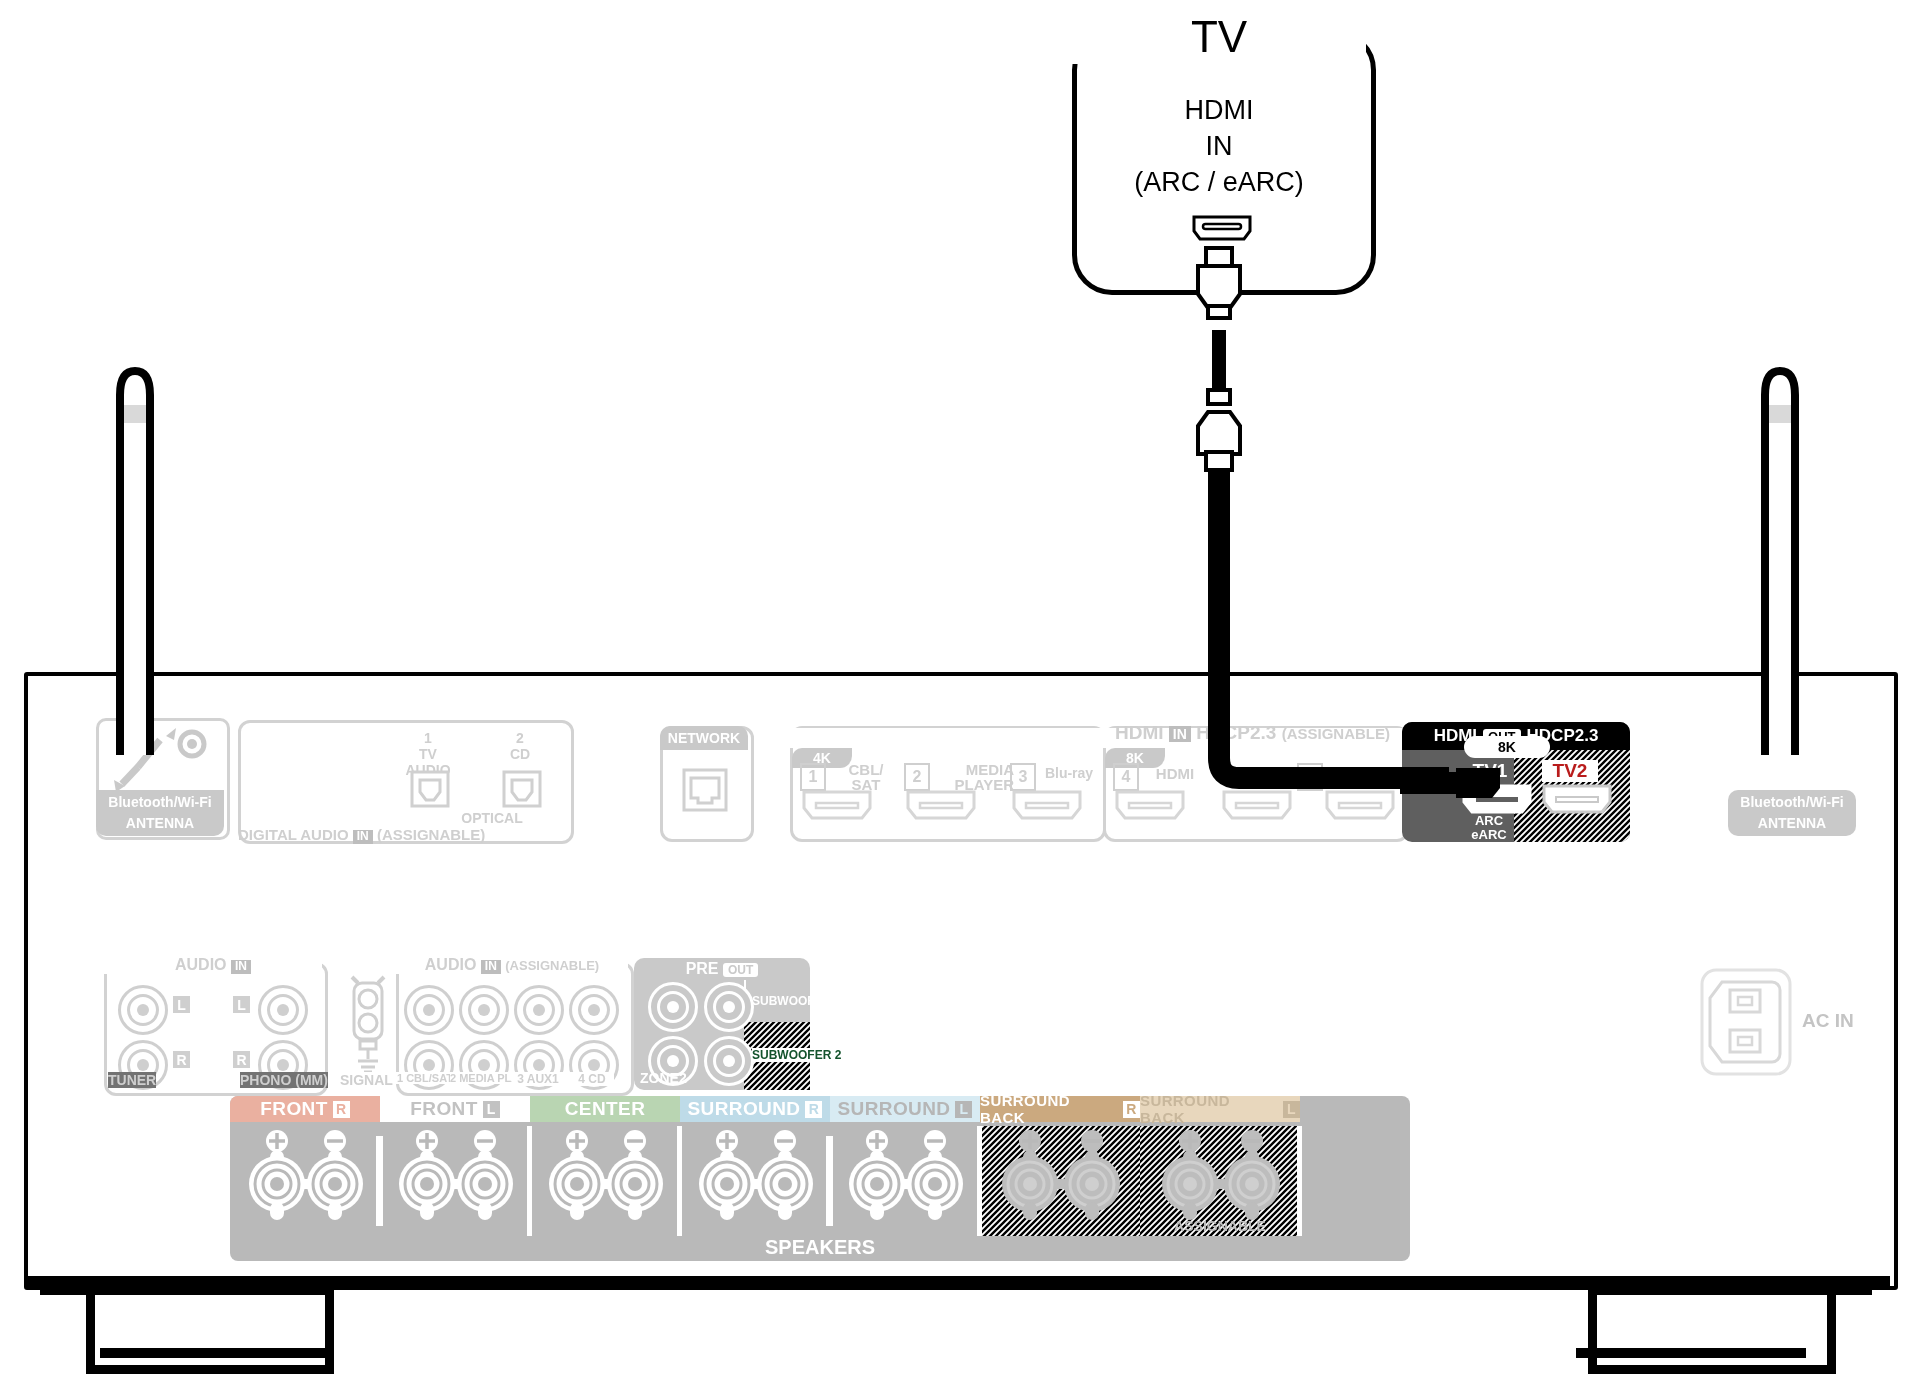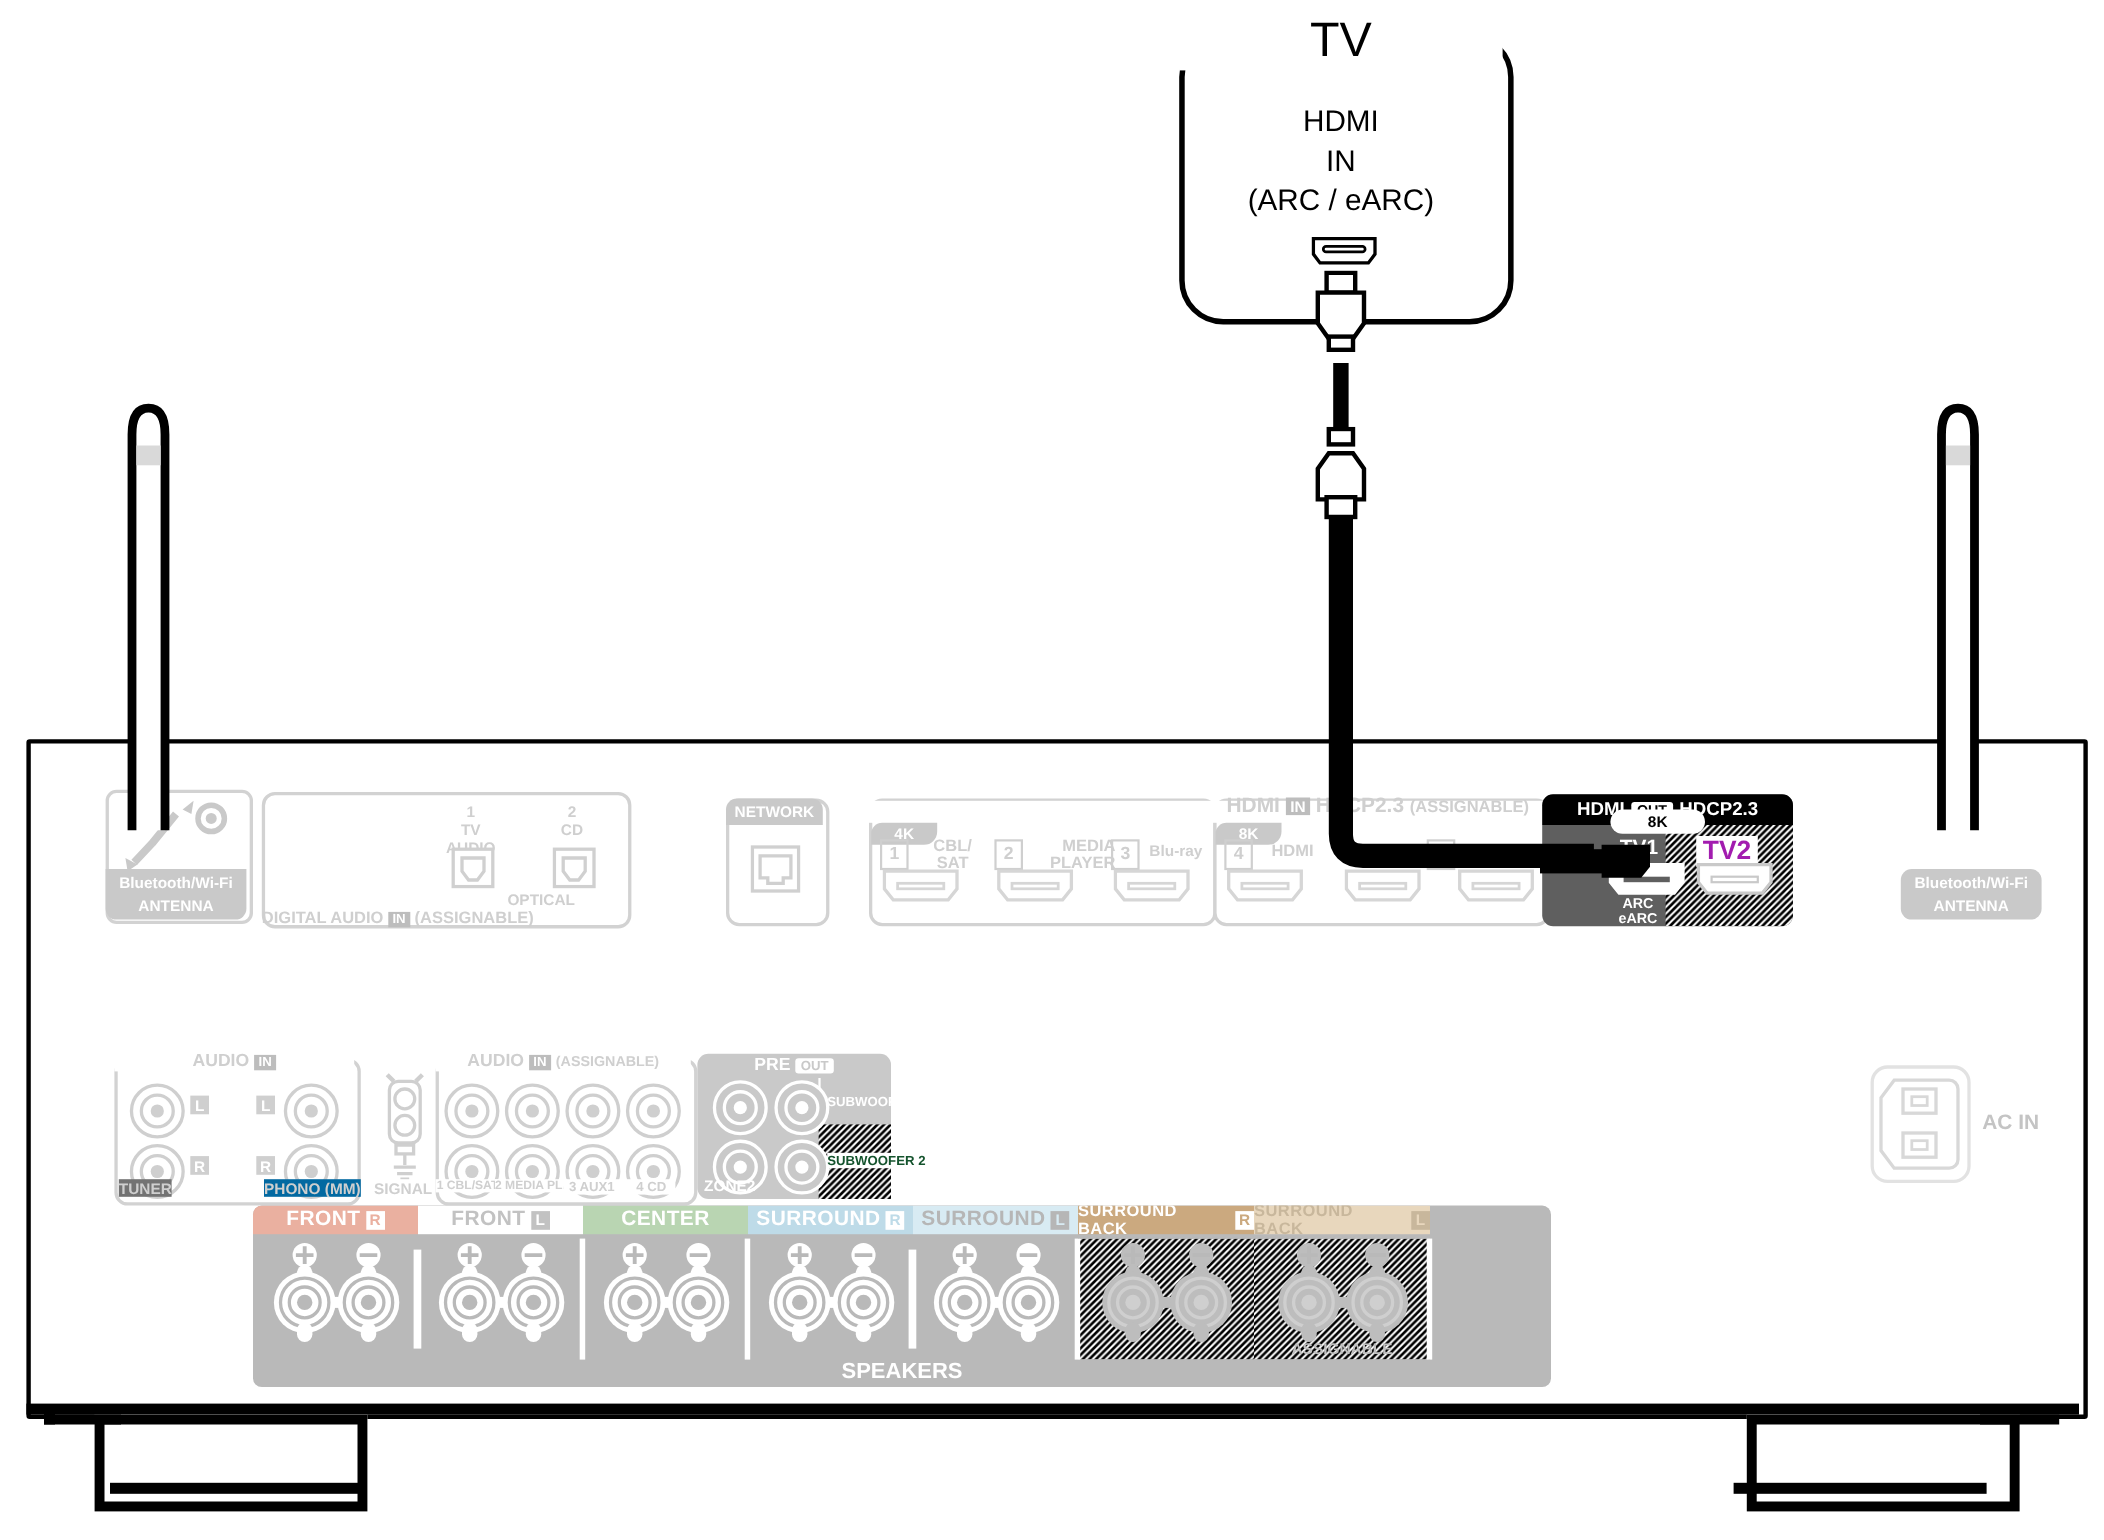--- a/index.html
+++ b/index.html
@@ -249,21 +249,21 @@
     <defs>
       <pattern id="hatchA" width="6" height="6" patternUnits="userSpaceOnUse">
         <rect width="6" height="6" fill="#ffffff"></rect>
         <path d="M0,6 L6,0 M-1,1 L1,-1 M5,7 L7,5" stroke="#000" stroke-width="2.4"></path>
       </pattern>
     </defs>
     <rect width="116" height="92" fill="url(#hatchA)"></rect>
   </svg>
   <div style="position:absolute;left:62px;top:14px;width:86px;height:22px;background:#fff;border-radius:11px;color:#000;font-weight:bold;font-size:14px;text-align:center;line-height:22px;z-index:3;">8K</div>
   <div style="position:absolute;left:60px;top:38px;width:56px;color:#fff;font-weight:bold;font-size:19px;text-align:center;z-index:3;">TV1</div>
-  <div style="position:absolute;left:140px;top:38px;width:56px;color:#a21caf;font-weight:bold;font-size:24px;text-align:center;z-index:3;background:#fff;">TV2</div>
+  <div style="position:absolute;left:140px;top:38px;width:56px;color:#b91c1c;font-weight:bold;font-size:19px;text-align:center;z-index:3;background:#fff;">TV2</div>
   <svg style="position:absolute;left:60px;top:62px;z-index:3;" width="70" height="30" viewBox="0 0 70 30">
     <path d="M2,2 H68 V18 L60,28 H10 L2,18 Z" fill="#fff" stroke="#fff" stroke-width="3"></path>
     <rect x="14" y="13" width="42" height="5" fill="#5f5f5f"></rect>
   </svg>
   <svg style="position:absolute;left:140px;top:62px;z-index:3;" width="70" height="30" viewBox="0 0 70 30">
     <path d="M2,2 H68 V18 L60,28 H10 L2,18 Z" fill="#fff" stroke="#c9c9c9" stroke-width="3"></path>
     <rect x="14" y="13" width="42" height="5" fill="#fff" stroke="#c9c9c9" stroke-width="2"></rect>
   </svg>
   <div style="position:absolute;left:52px;top:92px;width:70px;color:#fff;font-weight:bold;font-size:13px;text-align:center;line-height:14px;z-index:3;">
     <div>ARC</div>
@@ -296,21 +296,21 @@
       <div class="rca3" style="width:12px;height:12px;"></div>
     </div>
   </div>
 <div class="abs rca" style="left:258px;top:1040px;width:44px;height:44px;">
     <div class="rca2" style="width:26px;height:26px;">
       <div class="rca3" style="width:12px;height:12px;"></div>
     </div>
   </div>
 <div class="abs glabel" style="left:228px;top:996px;font-size:13px;"><span class="lr-badge" style="background:#cfcfcf;color:#fff;">L</span></div>
 <div class="abs glabel" style="left:228px;top:1051px;font-size:13px;"><span class="lr-badge" style="background:#cfcfcf;color:#fff;">R</span></div>
-<div class="abs glabel" style="left:240px;top:1072px;font-size:14px;background:#0369a1;">PHONO (MM)</div>
+<div class="abs glabel" style="left:240px;top:1072px;font-size:14px;background:#737373;">PHONO (MM)</div>
 
 <svg class="abs" style="left:348px;top:975px;" width="40" height="100" viewBox="0 0 40 100">
   <path d="M10,8 l-6,-6 M30,8 l6,-6" stroke="#cfcfcf" stroke-width="4" fill="none"></path>
   <rect x="6" y="8" width="28" height="56" rx="8" fill="#fff" stroke="#cfcfcf" stroke-width="3"></rect>
   <circle cx="20" cy="24" r="9" fill="#fff" stroke="#cfcfcf" stroke-width="3"></circle>
   <circle cx="20" cy="48" r="9" fill="#fff" stroke="#cfcfcf" stroke-width="3"></circle>
   <rect x="12" y="66" width="16" height="8" fill="#fff" stroke="#cfcfcf" stroke-width="3"></rect>
   <path d="M20,74 v10 M10,86 h20 M13,92 h14 M16,97 h8" stroke="#cfcfcf" stroke-width="3" fill="none"></path>
 </svg>
 <div class="abs glabel" style="left:340px;top:1072px;font-size:14px;background:#fff;white-space:nowrap;">SIGNAL GND</div>

